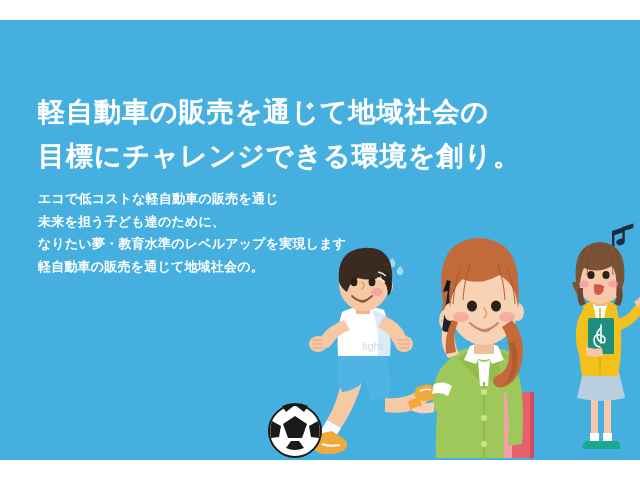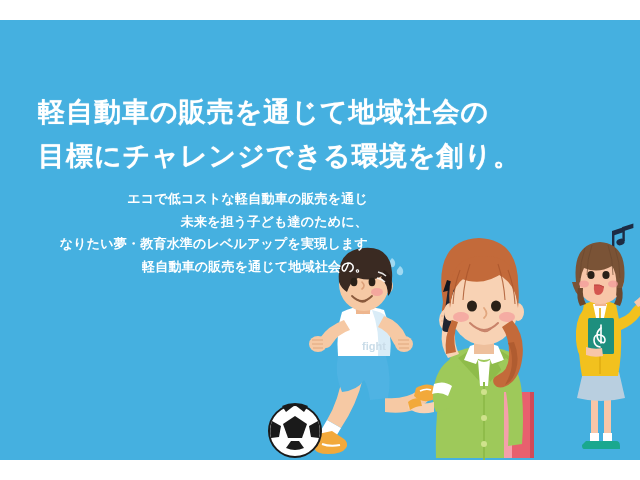--- a/index.html
+++ b/index.html
@@ -27,26 +27,25 @@
   }
   .headline div{white-space:nowrap;}
 
   
   .body-copy{
     position:absolute;left:38px;top:168px;width:330px;
     color:#ffffff;
     font-family:Liberation Serif, serif;
     font-size:13px;font-weight:700;line-height:22.5px;
     letter-spacing:.2px;
-    text-align:right;
   }
   .body-copy div{white-space:nowrap;}
 
   
-  .illus{position:absolute;left:0;top:0;width:640px;height:440px;font-weight:bold;}
+  .illus{position:absolute;left:0;top:0;width:640px;height:440px;}
   .illus svg{display:block;}
 </style>
 </head>
 <body>
 
 <div id="stage">
 
   <div class="banner">
 
     <div class="illus">

